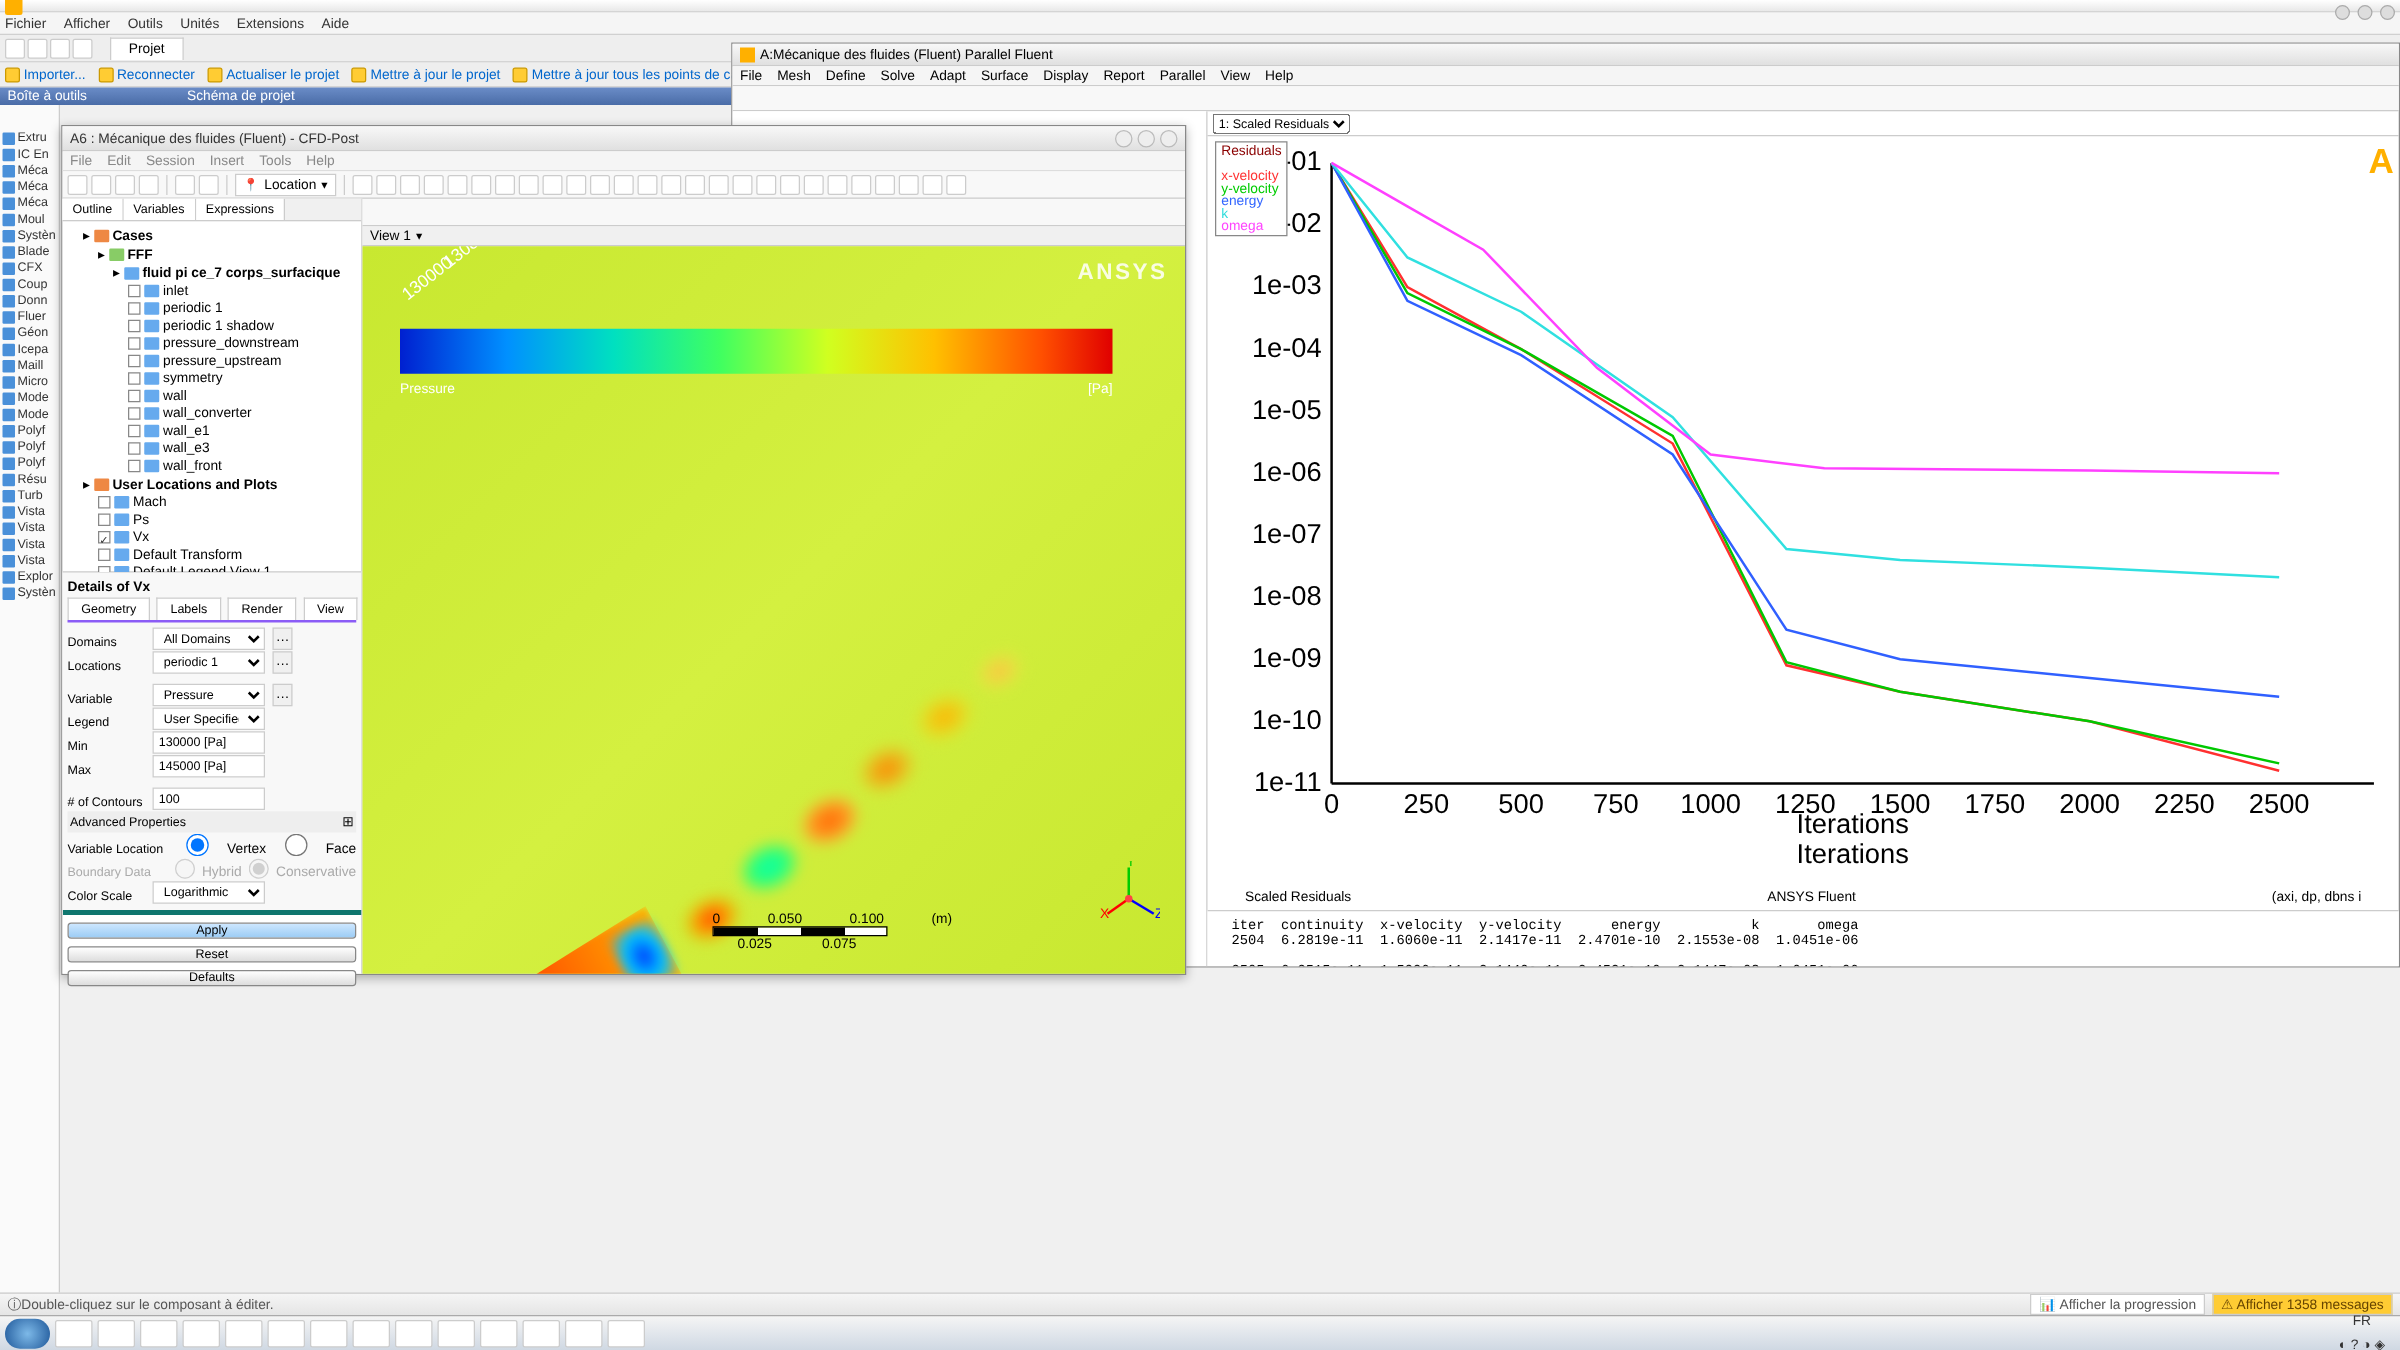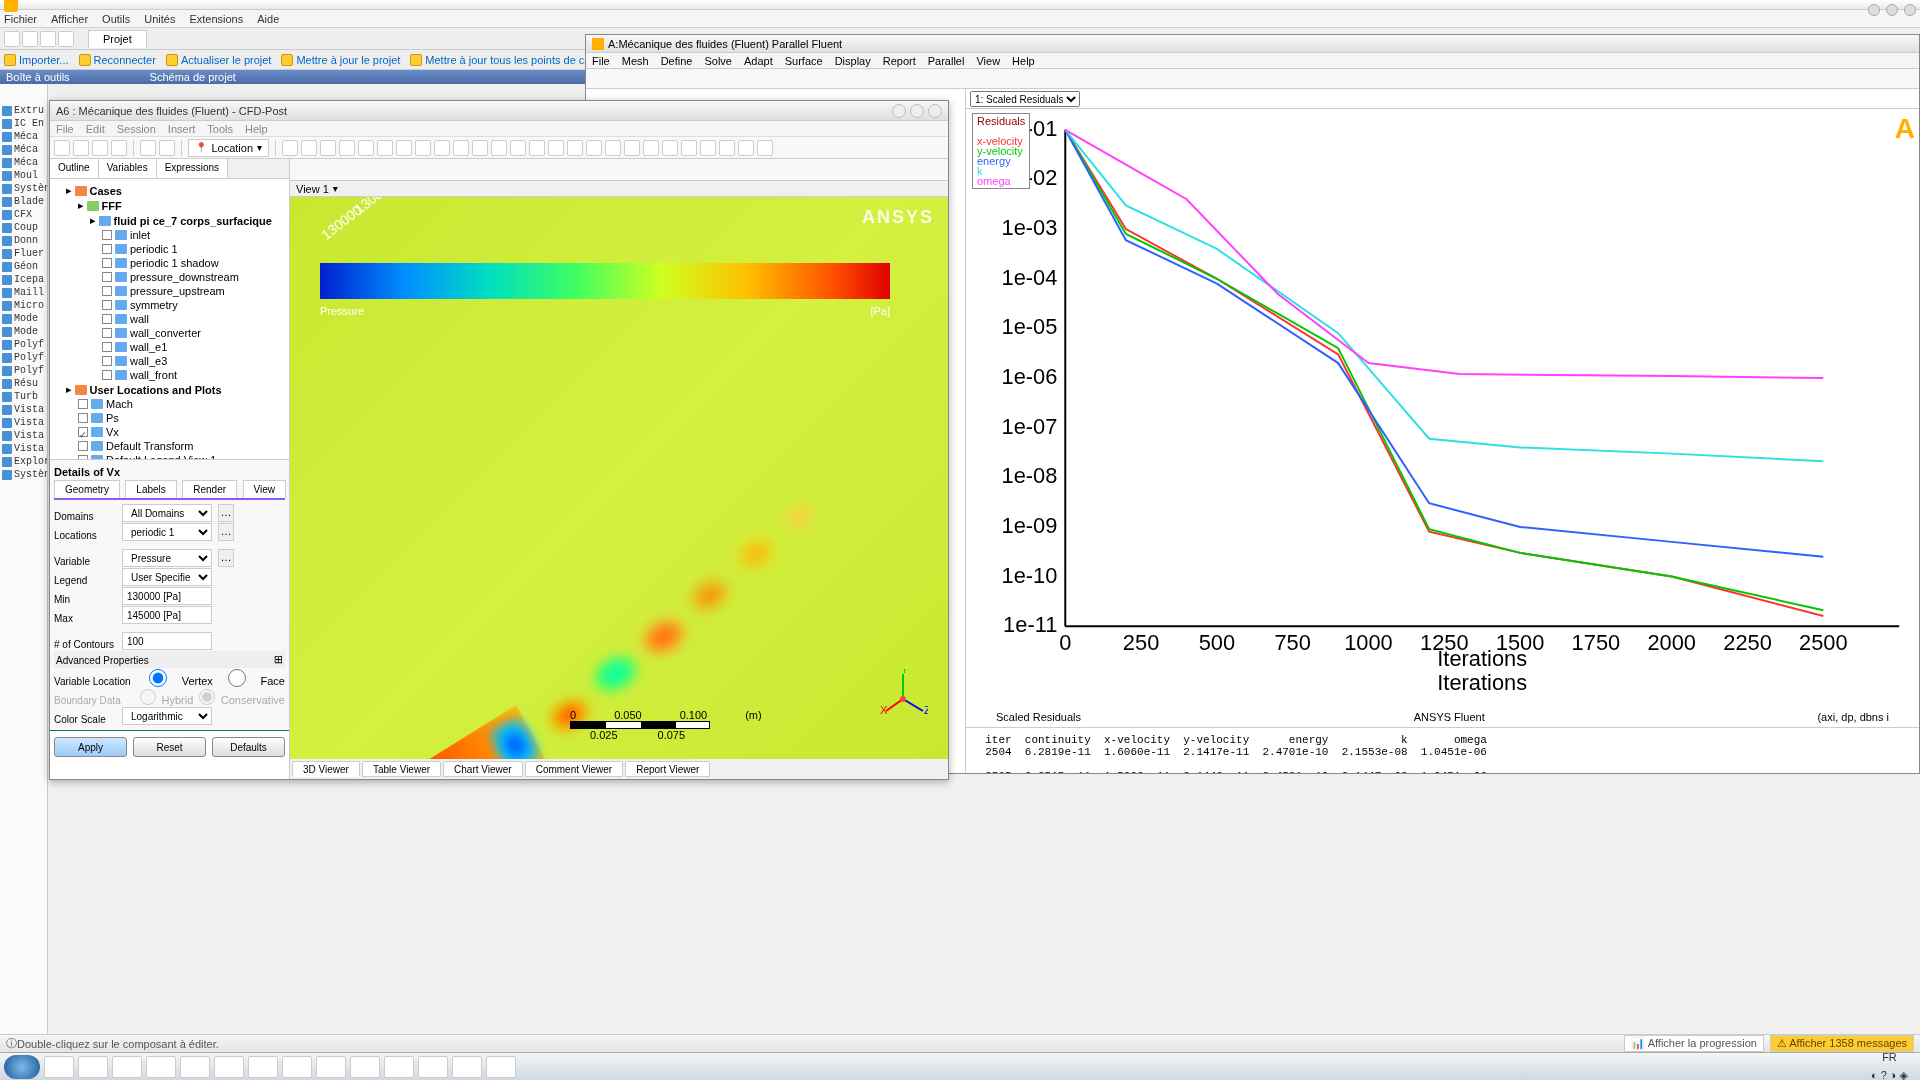--- a/index.html
+++ b/index.html
@@ -12,21 +12,21 @@
 .menubar span { color:#333; cursor:pointer; }
 .toolbar1 { height:22px; background:#eee; border-bottom:1px solid #ccc; display:flex; align-items:center; padding:0 4px; gap:2px; }
 .tbicon { width:16px; height:16px; background:#fff; border:1px solid #ccc; border-radius:2px; display:inline-block; }
 .tab-proj { height:18px; padding:2px 14px; background:#fff; border:1px solid #ccc; border-bottom:none; margin-left:12px; font-size:11px; }
 .toolbar2 { height:20px; background:#eee; border-bottom:1px solid #ccc; display:flex; align-items:center; padding:0 4px; gap:10px; }
 .toolbar2 a { color:#0066cc; text-decoration:none; display:flex; align-items:center; gap:3px; }
 .tico { width:12px; height:12px; display:inline-block; background:#ffcc33; border:1px solid #cc9900; border-radius:2px; }
 .header-bar { height:14px; background:linear-gradient(#6a8cc7,#4a6ca7); color:#fff; display:flex; align-items:center; padding:0 6px; font-size:10px; }
 .main-area { position:relative; height:calc(1080px - 10px - 18px - 22px - 20px - 14px - 18px - 28px); display:flex; }
 .sidebar { width:48px; background:#fafafa; border-right:1px solid #ccc; overflow:hidden; padding-top:20px; }
-.sidebar div { font-size:10px; padding:1px 2px; white-space:nowrap; color:#333; display:flex; align-items:center; gap:2px;font-family:Liberation Mono, monospace; }
+.sidebar div { font-size:10px; padding:1px 2px; white-space:nowrap; color:#333; display:flex; align-items:center; gap:2px; }
 .sico { width:10px; height:10px; background:#4a90d9; display:inline-block; border-radius:1px; flex-shrink:0; }
 
 .cfd-win { position:absolute; left:49px; top:100px; width:900px; height:680px; background:#f0f0f0; border:1px solid #888; box-shadow:0 2px 8px rgba(0,0,0,0.3); z-index:20; }
 .cfd-title { height:20px; background:linear-gradient(#f8f8f8,#e0e0e0); display:flex; align-items:center; padding:0 6px; border-bottom:1px solid #ccc; }
 .cfd-title span.t { font-size:11px; color:#333; }
 .cfd-title .wbtns { margin-left:auto; display:flex; gap:4px; }
 .cfd-title .wbtns span { width:14px; height:14px; border-radius:50%; background:#eee; border:1px solid #bbb; }
 .cfd-menu { height:16px; background:#f5f5f5; display:flex; align-items:center; padding:0 6px; gap:12px; font-size:10px; color:#888; border-bottom:1px solid #ddd; }
 .cfd-tool { height:22px; background:#f8f8f8; border-bottom:1px solid #ccc; display:flex; align-items:center; padding:0 4px; gap:3px; }
 .cfd-tool .ti { width:16px; height:16px; background:#fff; border:1px solid #ccc; border-radius:2px; }
@@ -48,21 +48,21 @@
 .nico.g { background:#88cc66; }
 .cfd-details { border-top:1px solid #ccc; padding:4px; font-size:10px; background:#f8f8f8; }
 .cfd-det-title { font-weight:bold; padding:2px 0; }
 .cfd-det-tabs { display:flex; border-bottom:2px solid #8b5cf6; margin-bottom:4px;justify-content:space-between; }
 .cfd-det-tabs div { padding:3px 10px; border:1px solid #ccc; border-bottom:none; background:#fff; margin-right:-1px; font-size:10px; }
 .cfd-det-tabs div.active { background:#fff; }
 .frow { display:flex; align-items:flex-end; margin:1px 0; gap:6px; }
 .frow label { width:62px; font-size:10px; }
 .frow select, .frow input { flex:1; height:18px; font-size:10px; border:1px solid #ccc; padding:0 4px; background:#fff; max-width:90px; }
 .frow .dots { width:16px; height:18px; border:1px solid #ccc; background:#f0f0f0; text-align:center; line-height:14px; }
-.cfd-btns { display:flex; gap:6px; padding:6px 4px; border-top:1px solid #0f766e; }
+.cfd-btns { display:flex; gap:6px; padding:6px 4px; border-top:4px solid #0f766e;flex-direction:column; }
 .cfd-btns button { flex:1; height:20px; font-size:10px; border:1px solid #888; background:linear-gradient(#fff,#ddd); border-radius:3px; }
 .cfd-btns button.apply { background:linear-gradient(#cde7ff,#9cccf5); }
 .cfd-view { flex:1; display:flex; flex-direction:column; }
 .cfd-vtool { height:22px; background:#f8f8f8; border-bottom:1px solid #ccc; display:flex; align-items:center; padding:0 4px; gap:3px; }
 .view-label { height:16px; background:#f0f0f0; padding:0 6px; font-size:10px; display:flex; align-items:center; gap:4px; border-bottom:1px solid #ccc; }
 .viewport { flex:1; background:linear-gradient(135deg,#c8e830 0%,#d4f040 50%,#c8e830 100%); position:relative; overflow:hidden; }
 .ansys-logo { position:absolute; right:14px; top:10px; font-size:18px; font-weight:bold; color:rgba(255,255,255,0.85); letter-spacing:2px; font-family:Arial; }
 .colorbar-wrap { position:absolute; left:30px; top:30px; }
 .legend-vals { display:flex; gap:2px; transform:rotate(-38deg); transform-origin:left bottom; margin-bottom:-20px; margin-left:8px; }
 .legend-vals span { color:#fff; font-size:14px; font-family:Arial; width:40px; }
@@ -406,27 +406,20 @@
         <svg class="triad" viewBox="0 0 50 50">
           <line x1="25" y1="30" x2="25" y2="5" stroke="#0c0" class="arrow-line"></line>
             <text x="23" y="4" fill="#0c0" font-size="8">Y</text>
           <line x1="25" y1="30" x2="45" y2="42" stroke="#00f" class="arrow-line"></line>
             <text x="46" y="45" fill="#00f" font-size="8">Z</text>
           <line x1="25" y1="30" x2="8" y2="42" stroke="#f00" class="arrow-line"></line>
             <text x="2" y="45" fill="#f00" font-size="8">X</text>
           <circle cx="25" cy="30" r="3" fill="#f44"></circle>
         </svg>
       </div>
-      <div class="viewer-tabs" id="viewer-tabs">
-          <div class="active">3D Viewer</div>
-          <div>Table Viewer</div>
-          <div>Chart Viewer</div>
-          <div>Comment Viewer</div>
-          <div>Report Viewer</div>
-        </div>
     </div>
   </div>
 </div>
 
 <div class="fluent-win">
   <div class="fluent-title">
     <span class="fico"></span>
     <span>A:Mécanique des fluides (Fluent) Parallel Fluent</span>
   </div>
   <div class="fluent-menu" id="fluent-menu">

